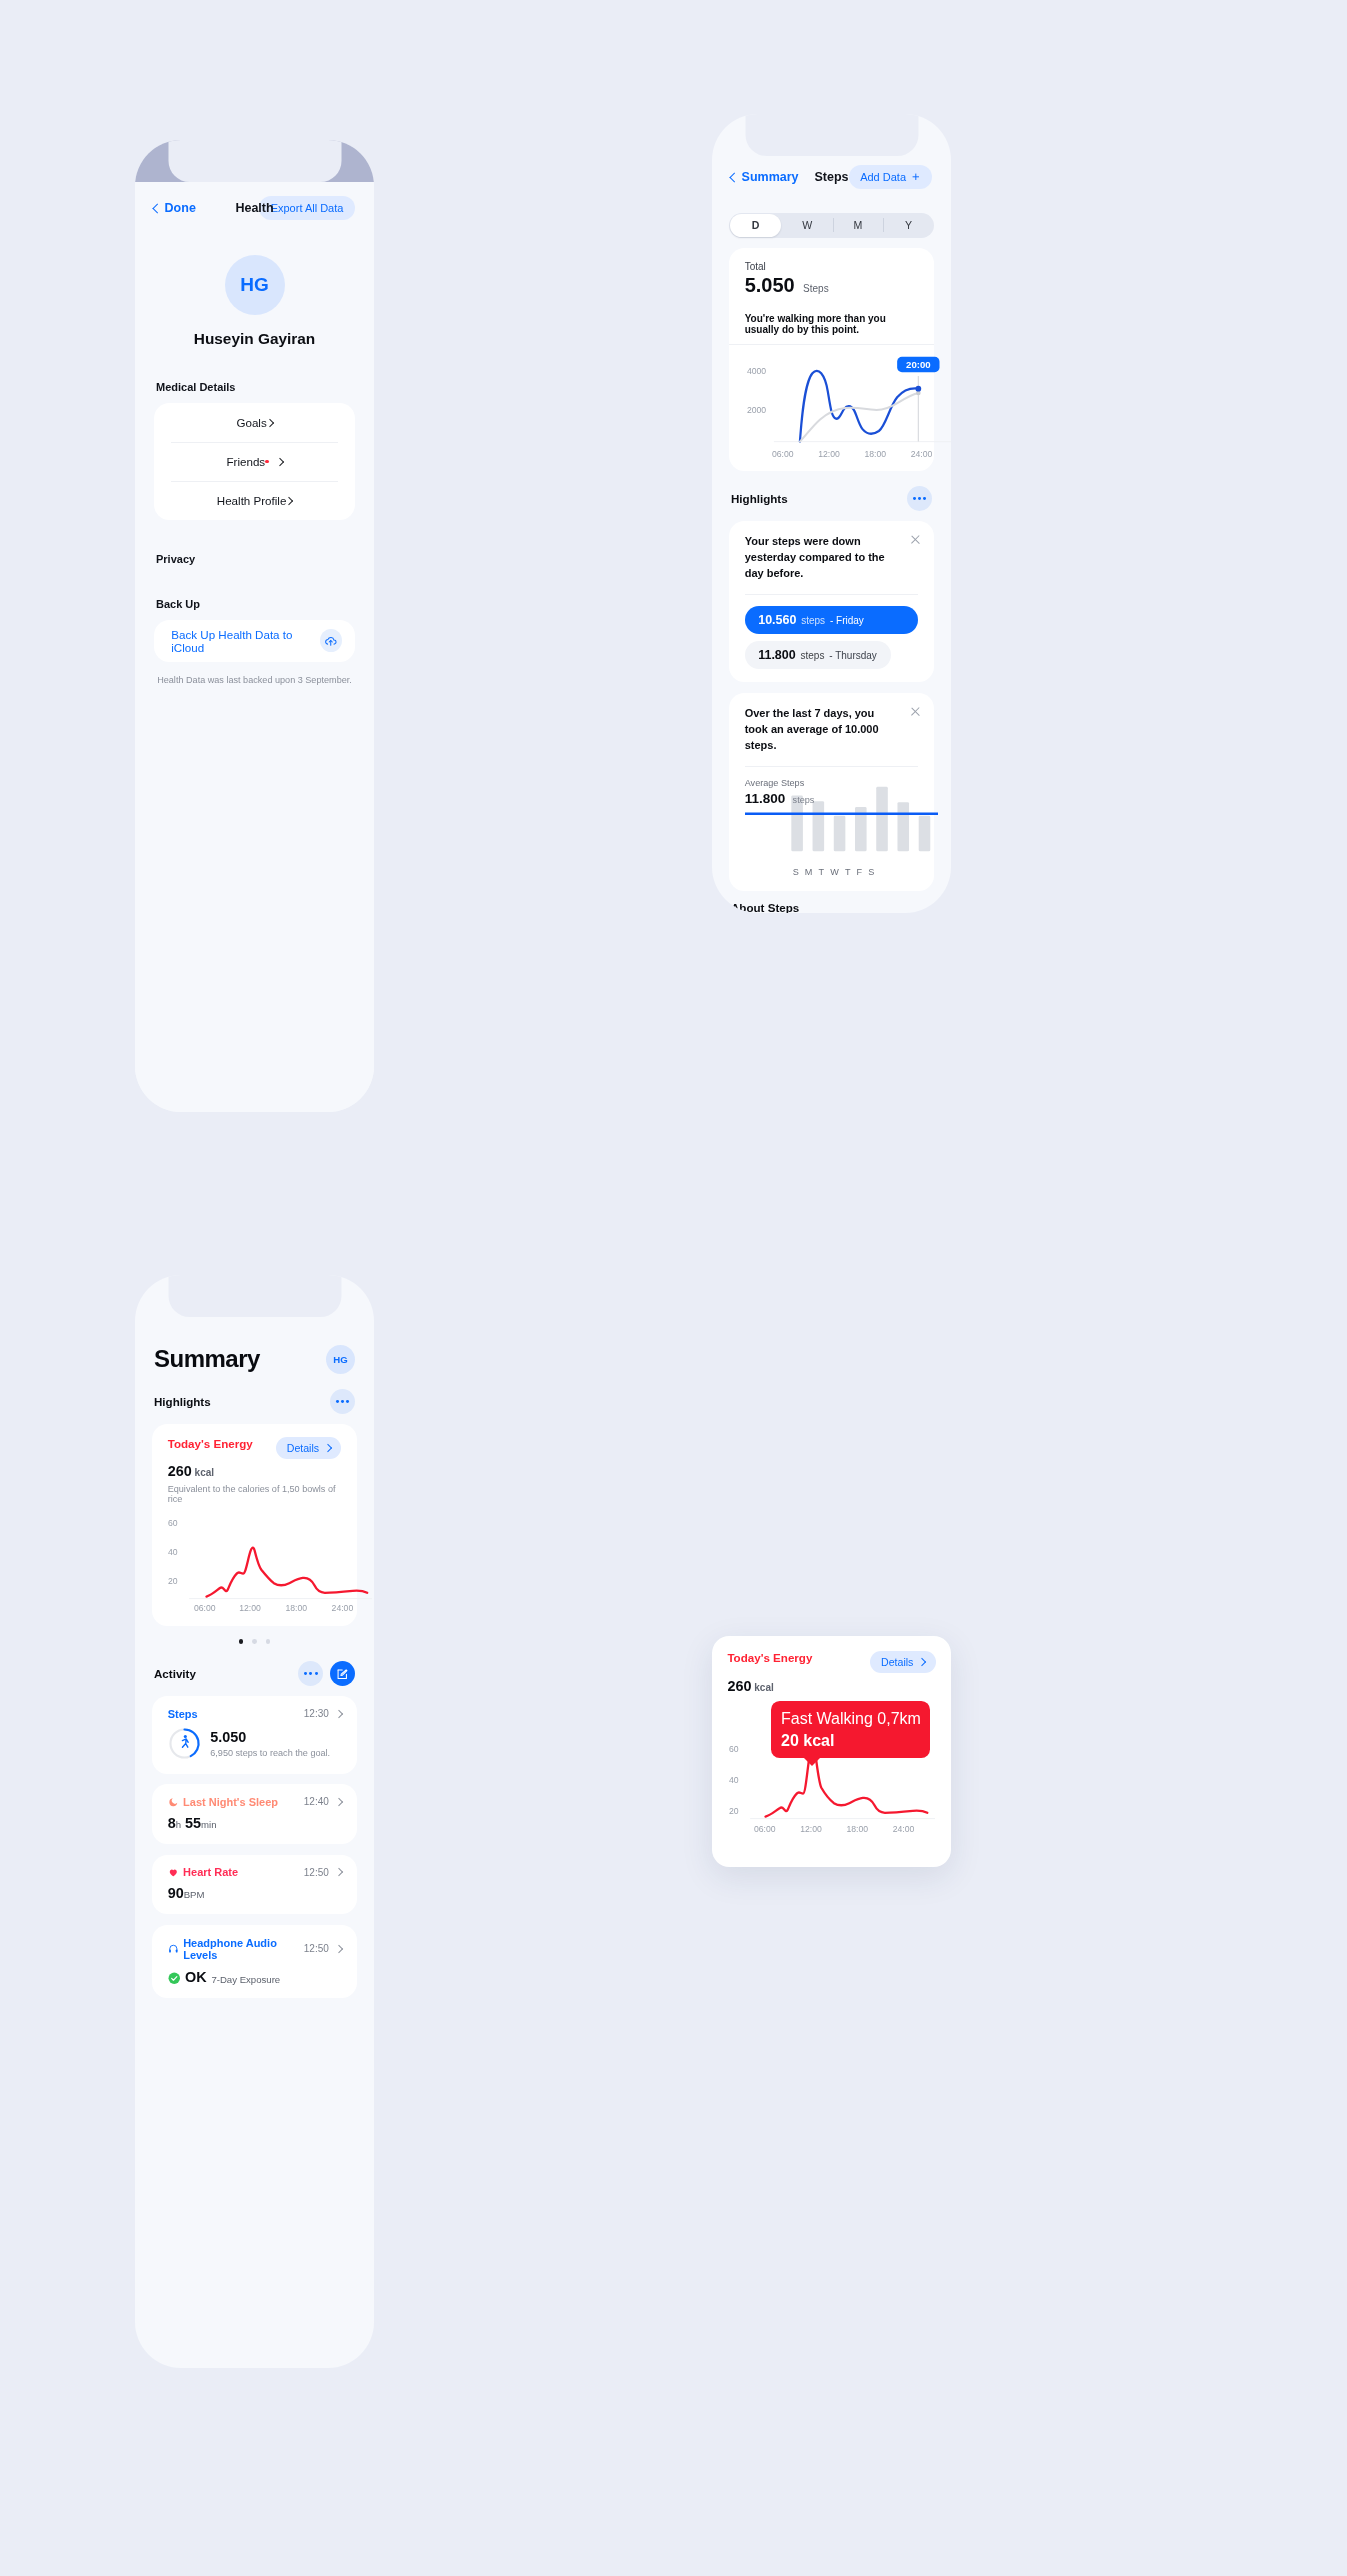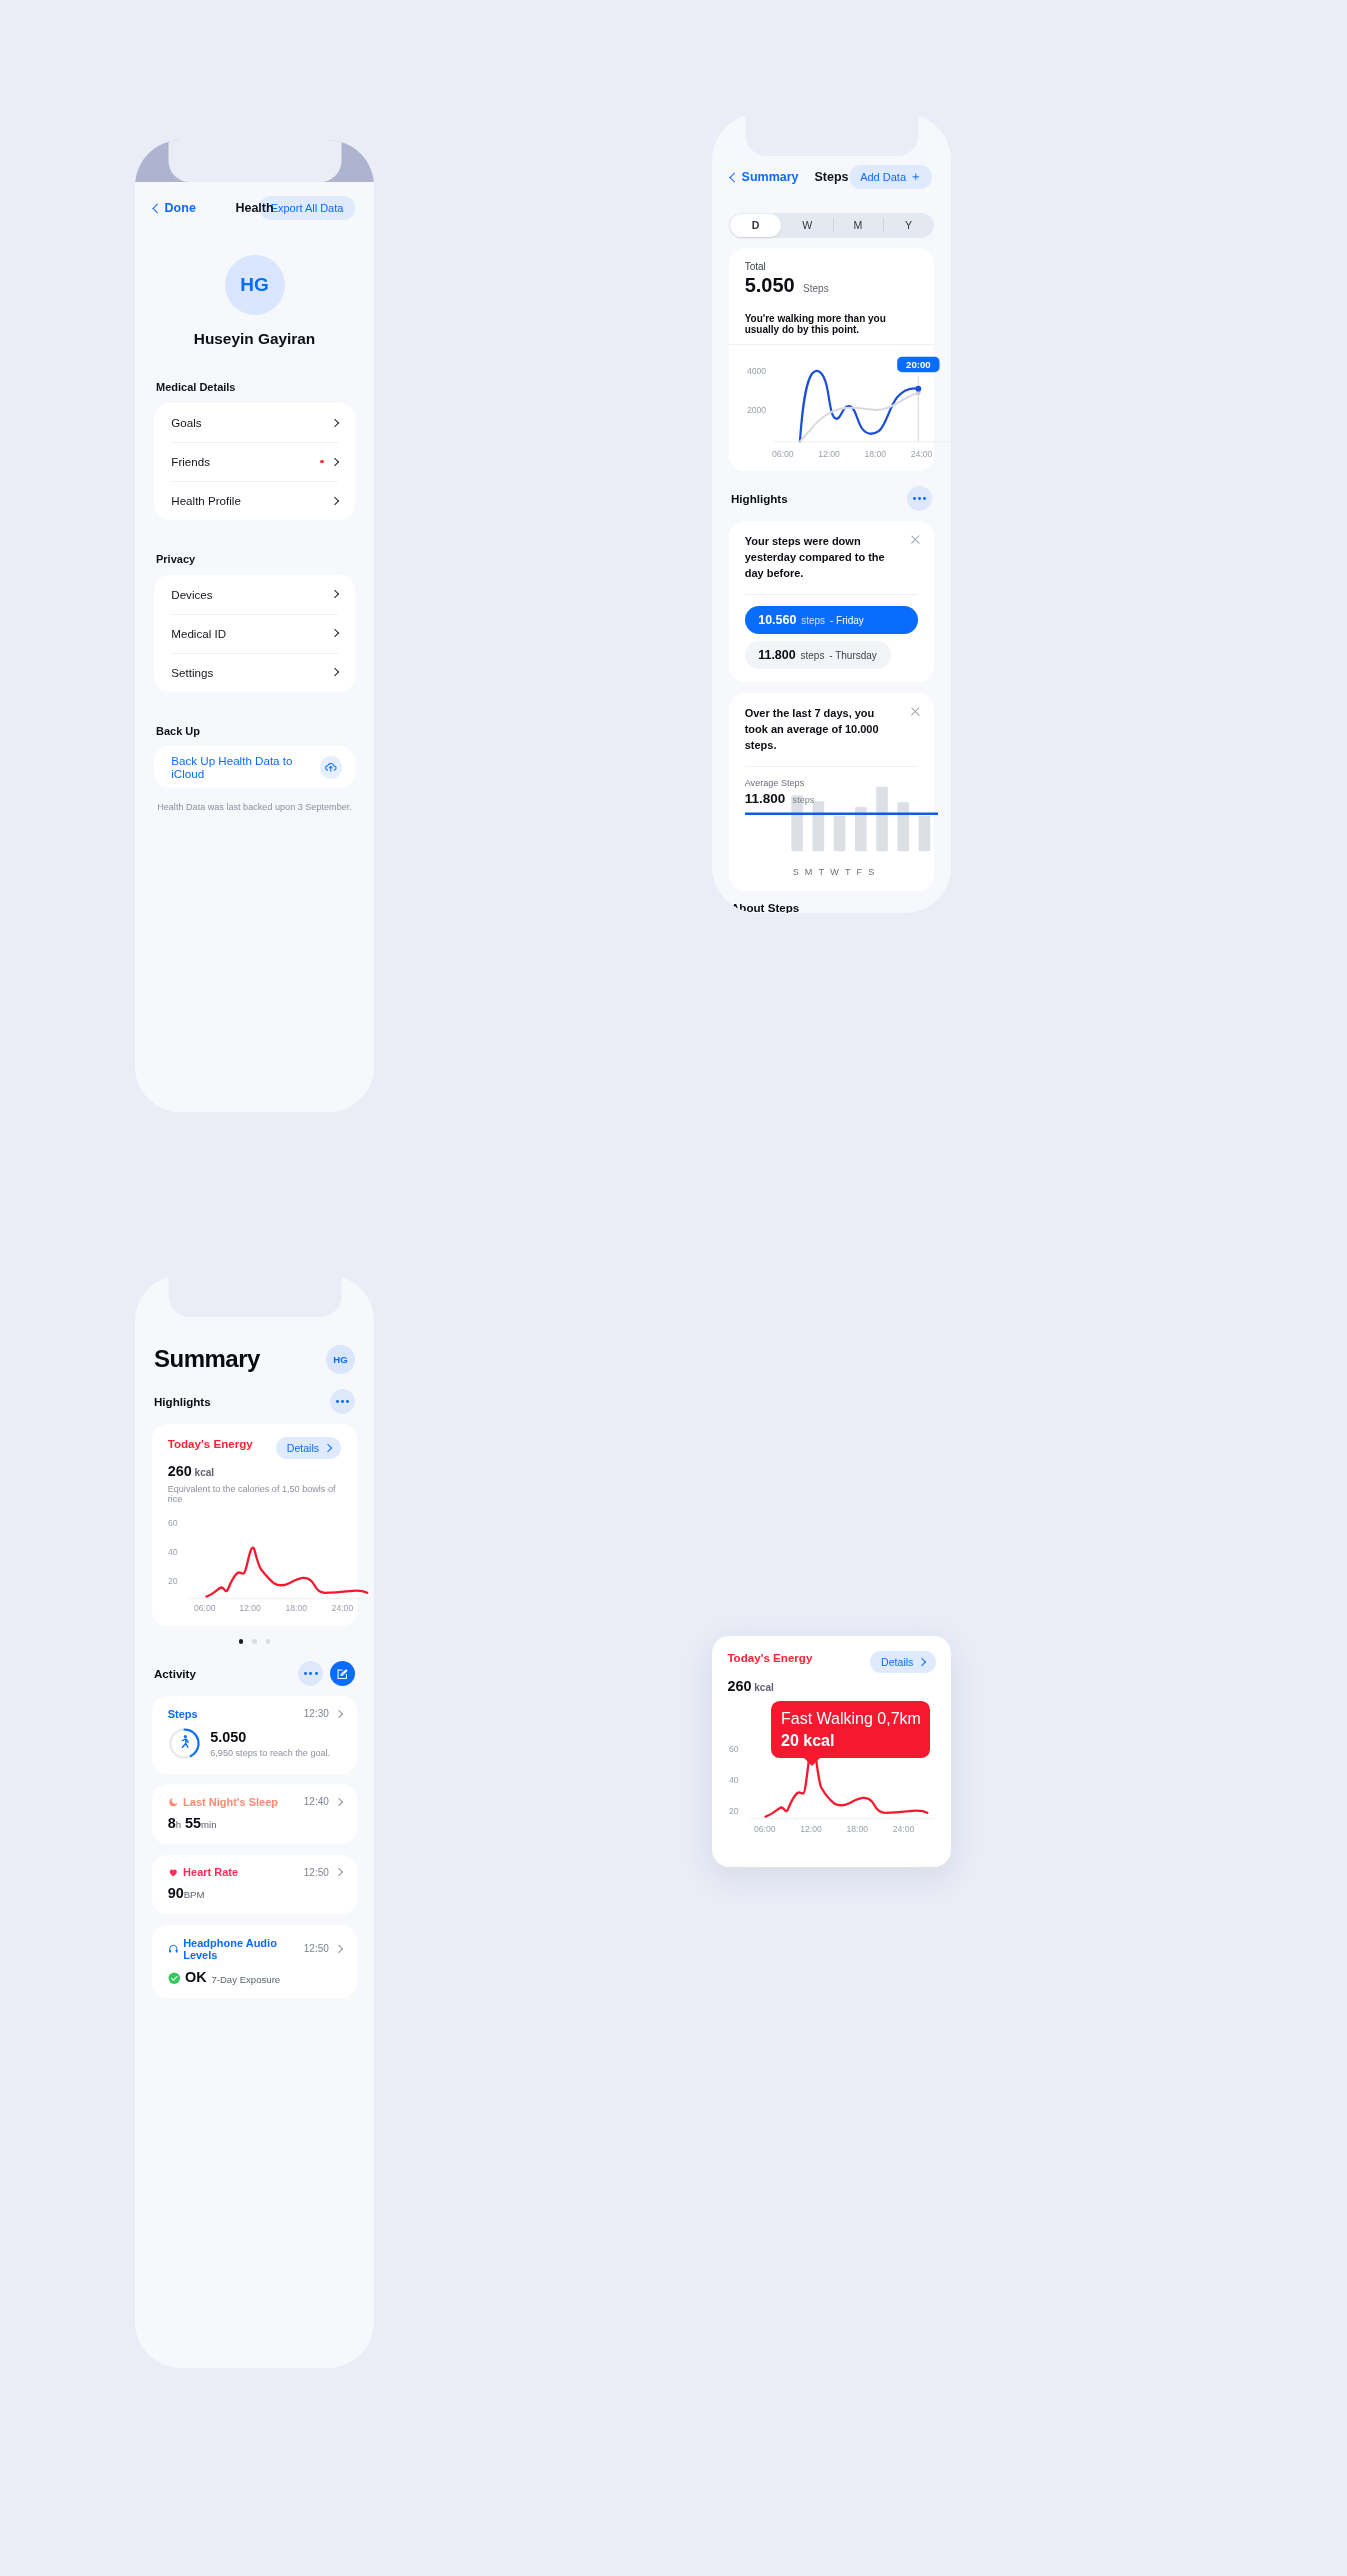--- a/index.html
+++ b/index.html
@@ -47,21 +47,21 @@
     display:flex; align-items:center; justify-content:center;
     margin: 21px auto 0;
   }
   .profile-name { text-align:center; font-size:15.4px; font-weight:700; color:#0b0d12; margin-top:15.4px; }
 
   .section-head { font-size:11px; font-weight:700; color:#10131a; margin: 33px 0 9.6px 21px; }
   .card-list {
     background:#ffffff; border-radius:15.4px; margin:0 19px; overflow:hidden;
   }
   .list-row {
-    height:39px; display:flex; align-items:center; justify-content:space-between;
+    height:39px; display:flex; align-items:center; justify-content:center;
     padding: 0 17.3px; font-size:11.6px; color:#12151c; position:relative;
   }
   .list-row + .list-row::before {
     content:""; position:absolute; top:0; left:17.3px; right:17.3px; height:1px; background:#eef0f4;
   }
   .row-right { display:flex; align-items:center; gap:7.7px; }
   .dot-red { width:3.9px; height:3.9px; border-radius:50%; background:#ff2d3f; }
   .chev-r { width:5.8px; height:5.8px; border-right:1.5px solid #1d1f24; border-top:1.5px solid #1d1f24; transform:rotate(45deg); }
   .chev-r.blue { border-color:#0a6cff; }
   .chev-r.grey { border-color:#8c919c; }
@@ -201,34 +201,20 @@
         </div>
         <div class="list-row">
           <span>Health Profile</span>
           <span class="row-right">
             <span class="chev-r"></span>
           </span>
         </div>
       </div>
 
       <div class="section-head">Privacy</div>
-      <div class="card-list">
-        <div class="list-row">
-          <span>Devices</span>
-          <span class="chev-r"></span>
-        </div>
-        <div class="list-row">
-          <span>Medical ID</span>
-          <span class="chev-r"></span>
-        </div>
-        <div class="list-row">
-          <span>Settings</span>
-          <span class="chev-r"></span>
-        </div>
-      </div>
 
       <div class="section-head">Back Up</div>
       <div class="card-list">
         <div class="backup-row">
           <span>Back Up Health Data to iCloud</span>
           <span class="round-icon">
             <svg width="13.5" height="13.5" viewBox="0 0 24 24" fill="none" stroke="#0a6cff" stroke-width="1.8" stroke-linecap="round">
               <path d="M6.5 18a4.2 4.2 0 0 1 .6-8.35 5.4 5.4 0 0 1 10.4.9A3.7 3.7 0 0 1 17.8 18"></path>
               <path d="M12 20v-8"></path>
                 <path d="M9.2 14.2 12 11.4l2.8 2.8"></path>

